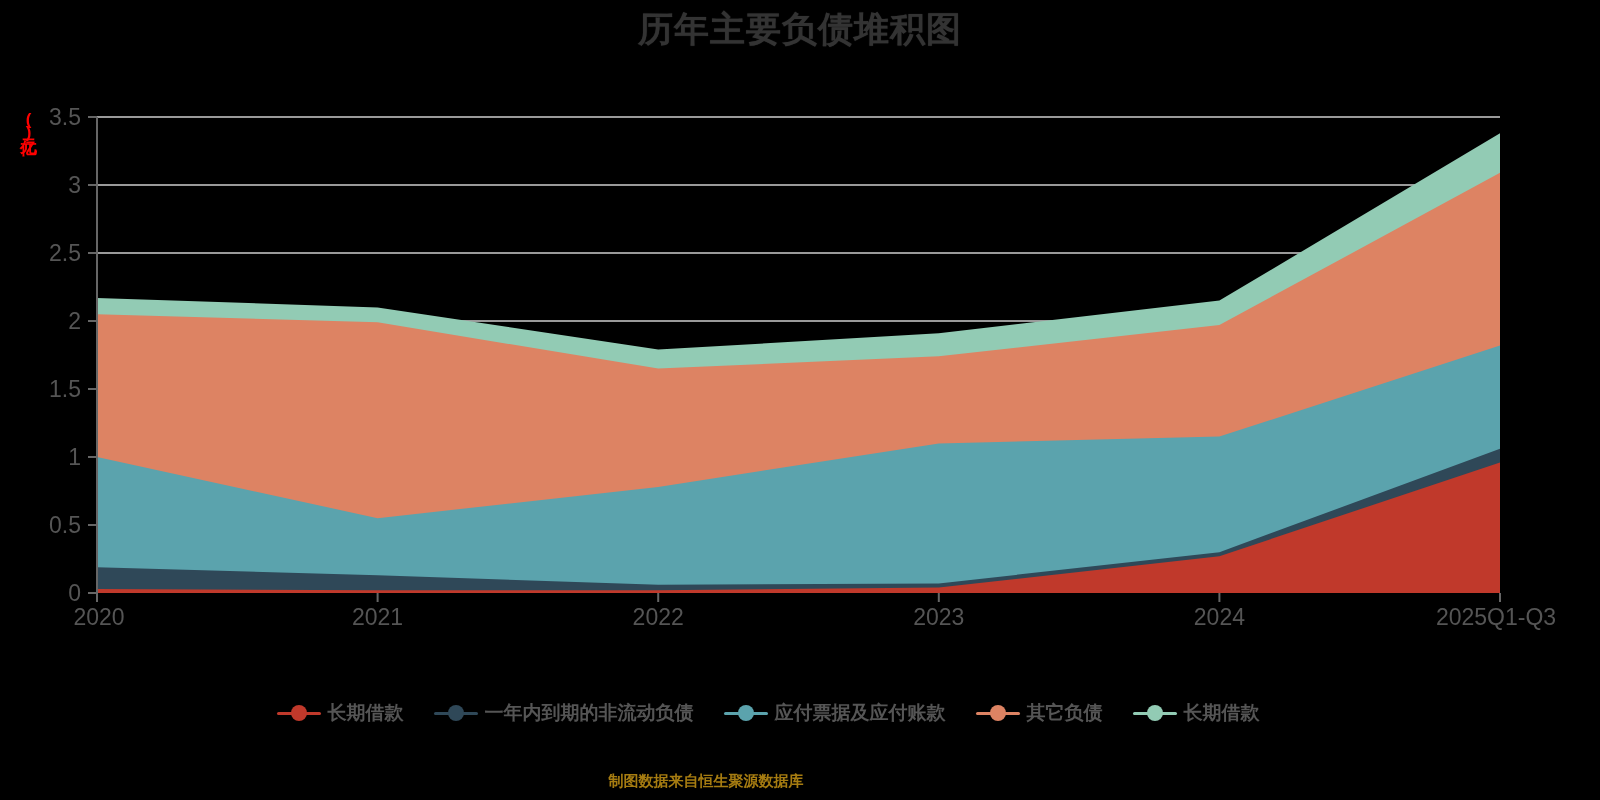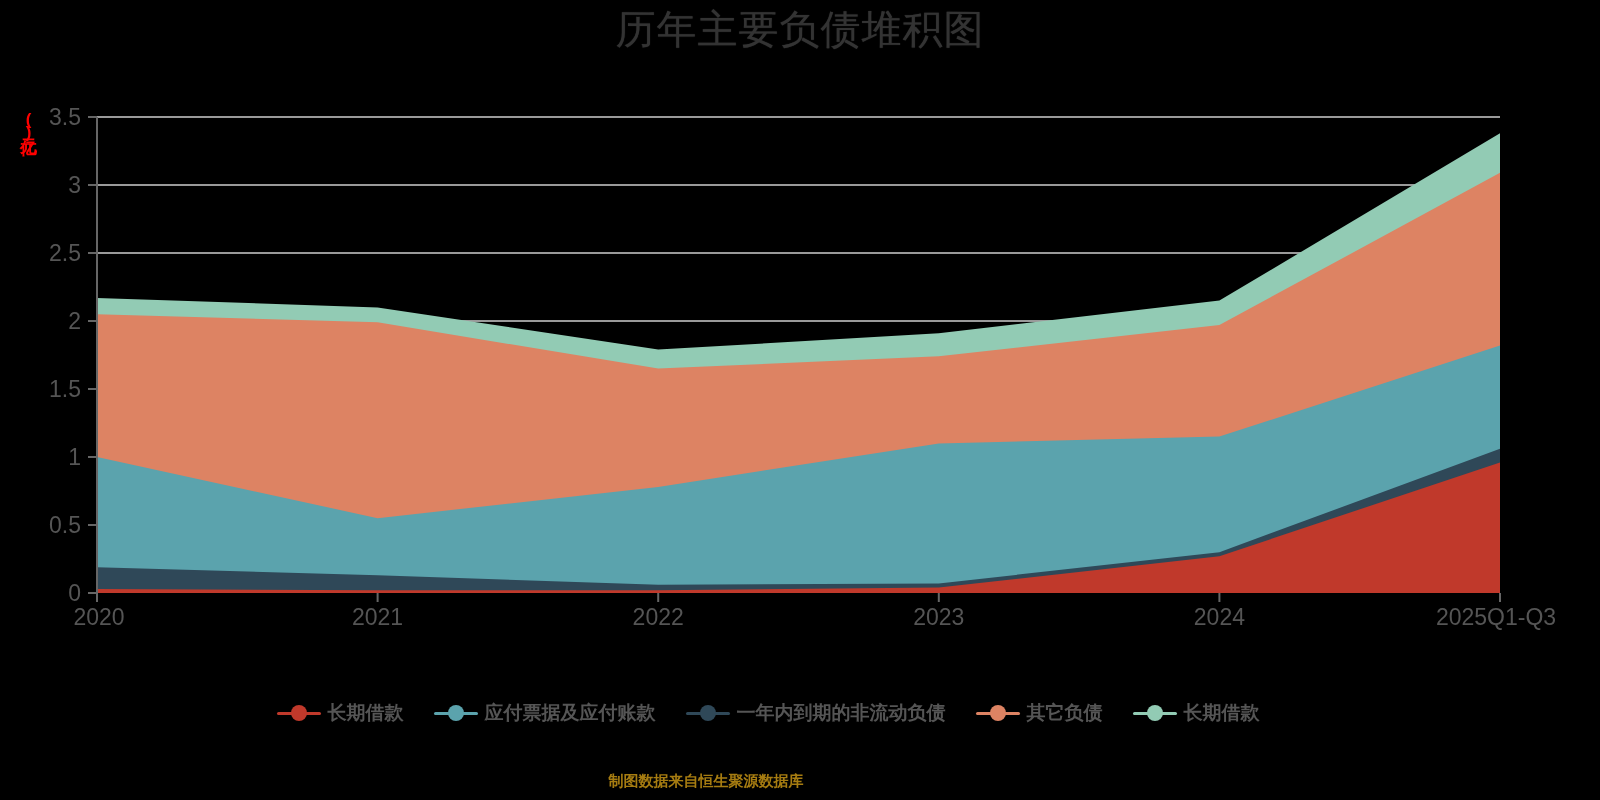--- a/index.html
+++ b/index.html
@@ -21,22 +21,22 @@
     height: 800px;
     background: #000000;
   }
   #chart-title {
     position: absolute;
     left: 0;
     top: 8px;
     width: 1600px;
     text-align: center;
     color: #333333;
-    font-size: 40px;
-    font-weight: normal;
+    font-size: 35px;
+    font-weight: bold;
     letter-spacing: 1px;
     line-height: 42px;
     text-shadow: 0 0 1px #2a2a2a;
   }
   #ylabel {
     position: absolute;
     left: 10px;
     top: 110px;
     width: 30px;
     color: #ff0000;
@@ -185,34 +185,34 @@
   <div id="legend">
       <div class="legend-item">
         <span class="legend-marker">
           <span class="line" style="background: rgb(192, 57, 43);"></span>
           <span class="dot" style="background: rgb(192, 57, 43);"></span>
         </span>
         <span class="legend-label">长期借款</span>
       </div>
       <div class="legend-item">
         <span class="legend-marker">
+          <span class="line" style="background: rgb(47, 72, 88);"></span>
+          <span class="dot" style="background: rgb(47, 72, 88);"></span>
+        </span>
+        <span class="legend-label">一年内到期的非流动负债</span>
+      </div>
+      <div class="legend-item">
+        <span class="legend-marker">
           <span class="line" style="background: rgb(91, 163, 173);"></span>
           <span class="dot" style="background: rgb(91, 163, 173);"></span>
         </span>
         <span class="legend-label">应付票据及应付账款</span>
       </div>
       <div class="legend-item">
         <span class="legend-marker">
-          <span class="line" style="background: rgb(47, 72, 88);"></span>
-          <span class="dot" style="background: rgb(47, 72, 88);"></span>
-        </span>
-        <span class="legend-label">一年内到期的非流动负债</span>
-      </div>
-      <div class="legend-item">
-        <span class="legend-marker">
           <span class="line" style="background: rgb(221, 131, 99);"></span>
           <span class="dot" style="background: rgb(221, 131, 99);"></span>
         </span>
         <span class="legend-label">其它负债</span>
       </div>
       <div class="legend-item">
         <span class="legend-marker">
           <span class="line" style="background: rgb(146, 203, 180);"></span>
           <span class="dot" style="background: rgb(146, 203, 180);"></span>
         </span>

